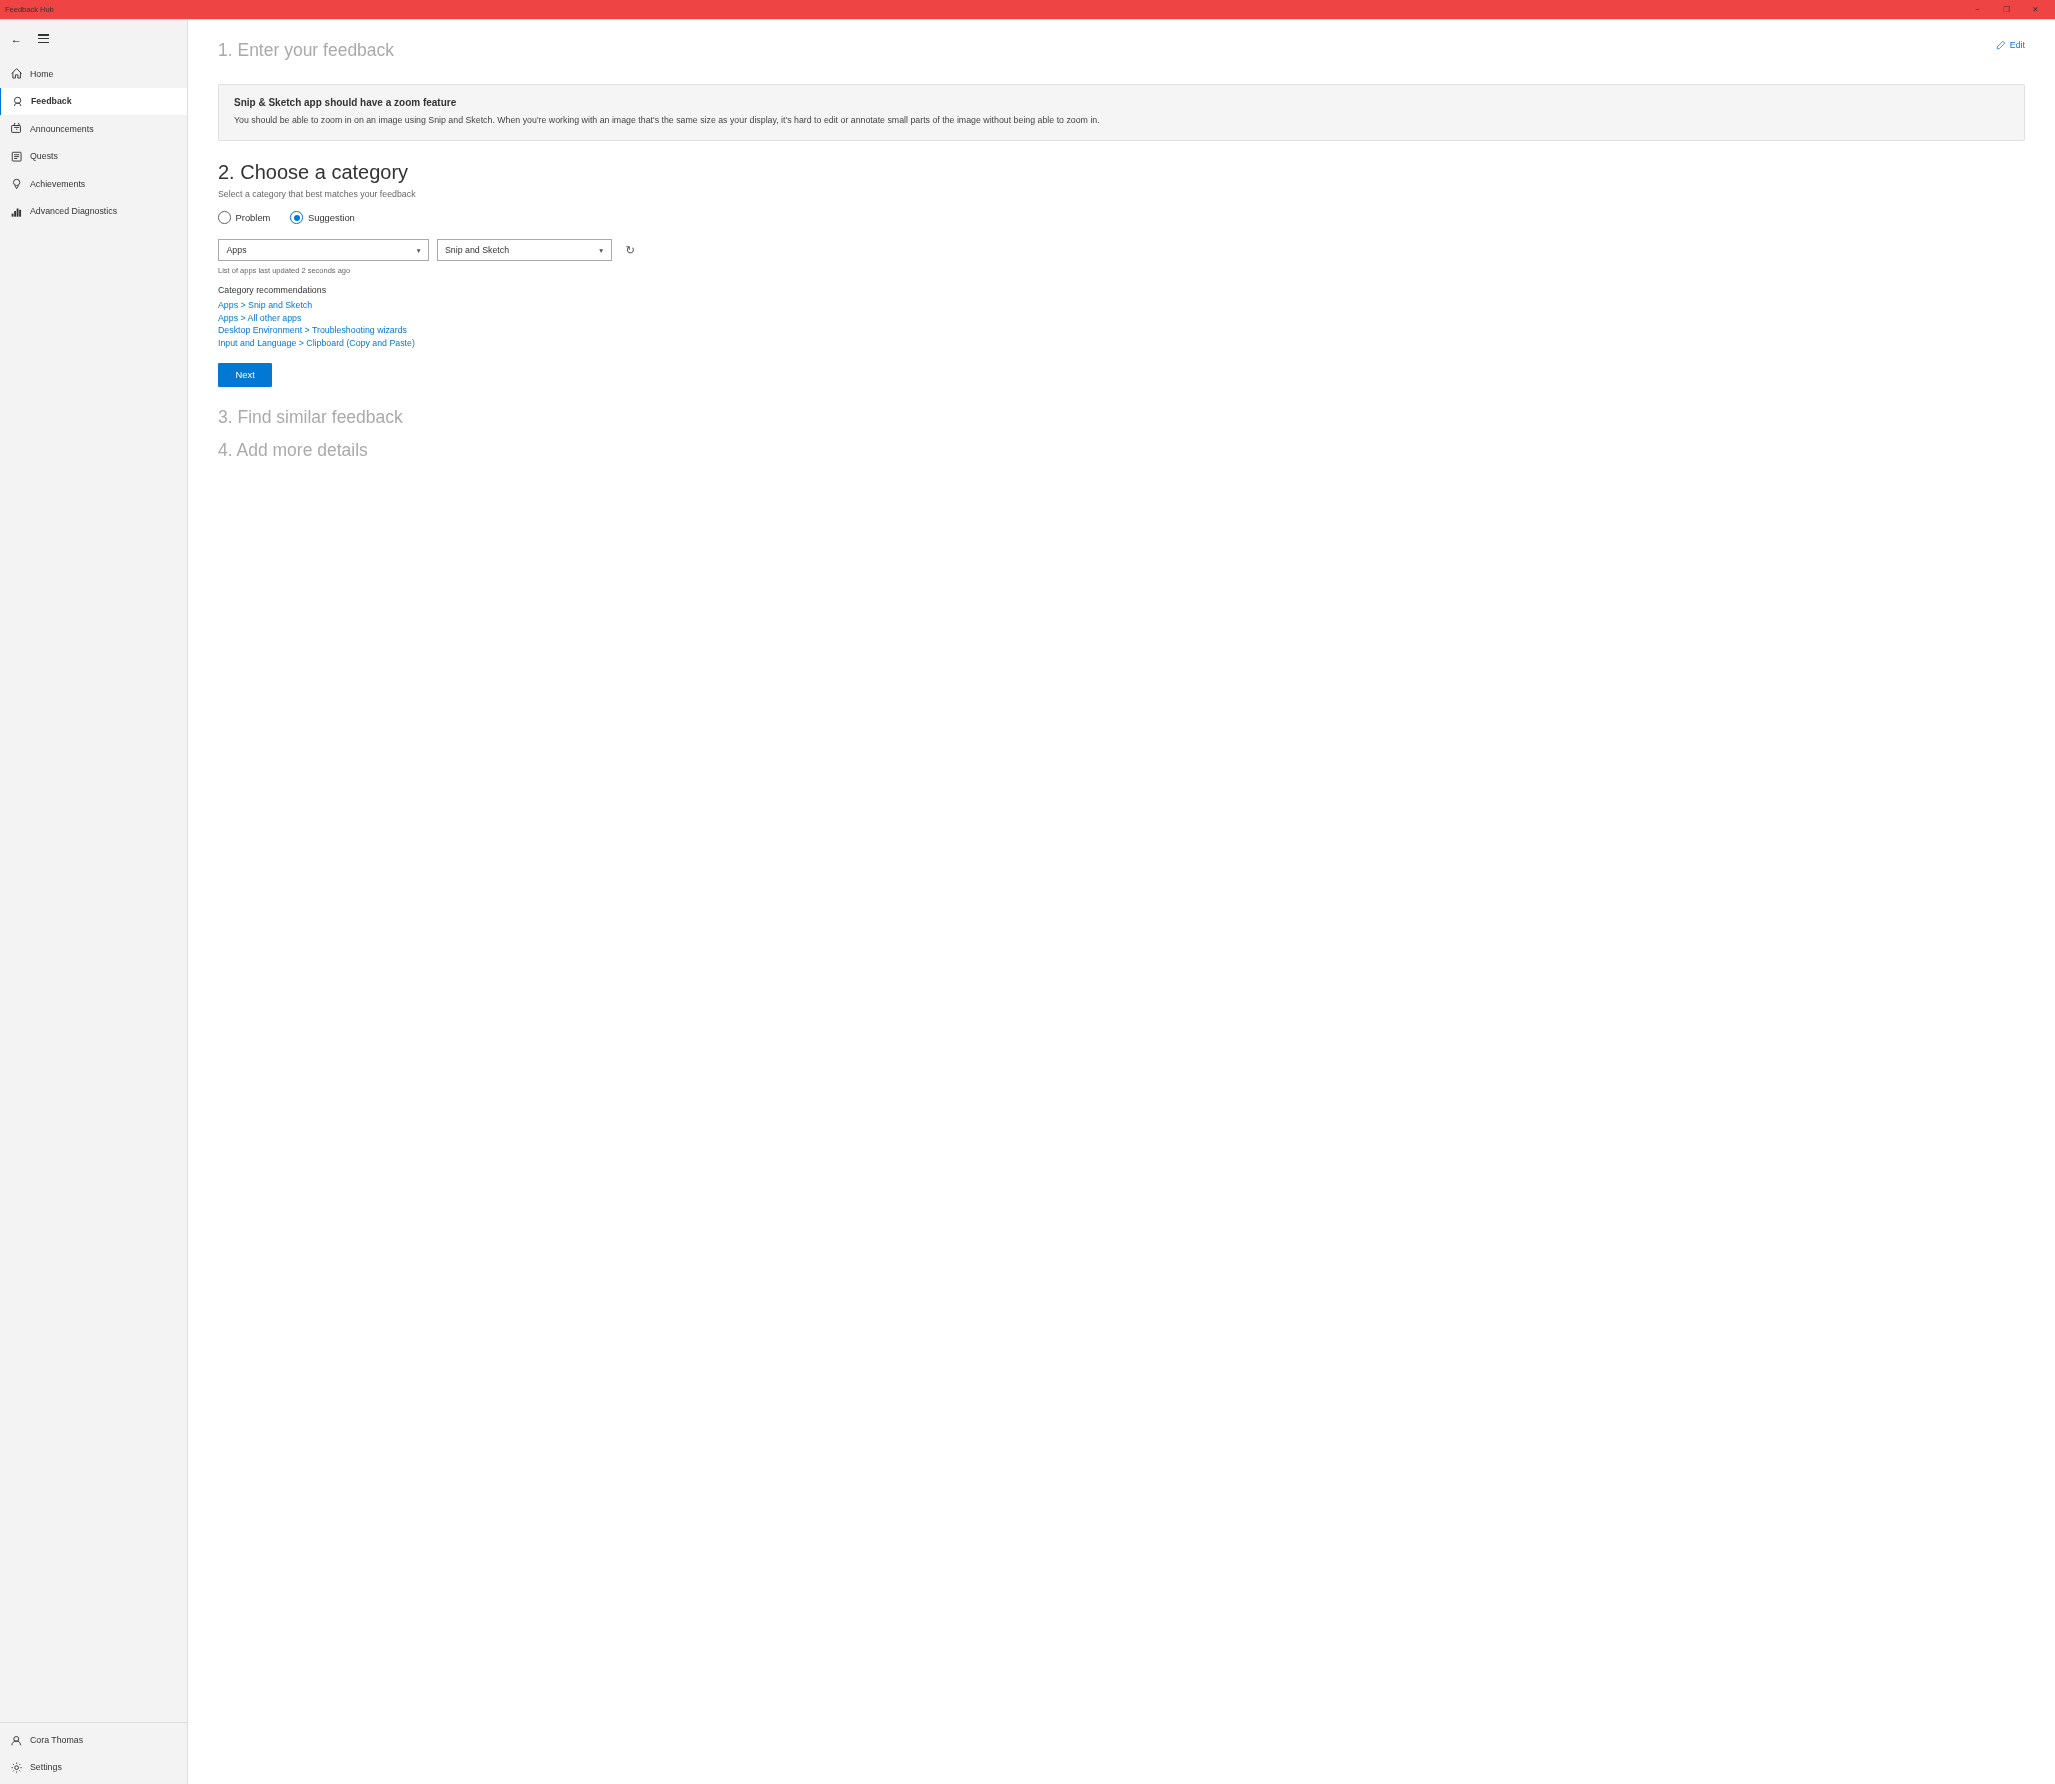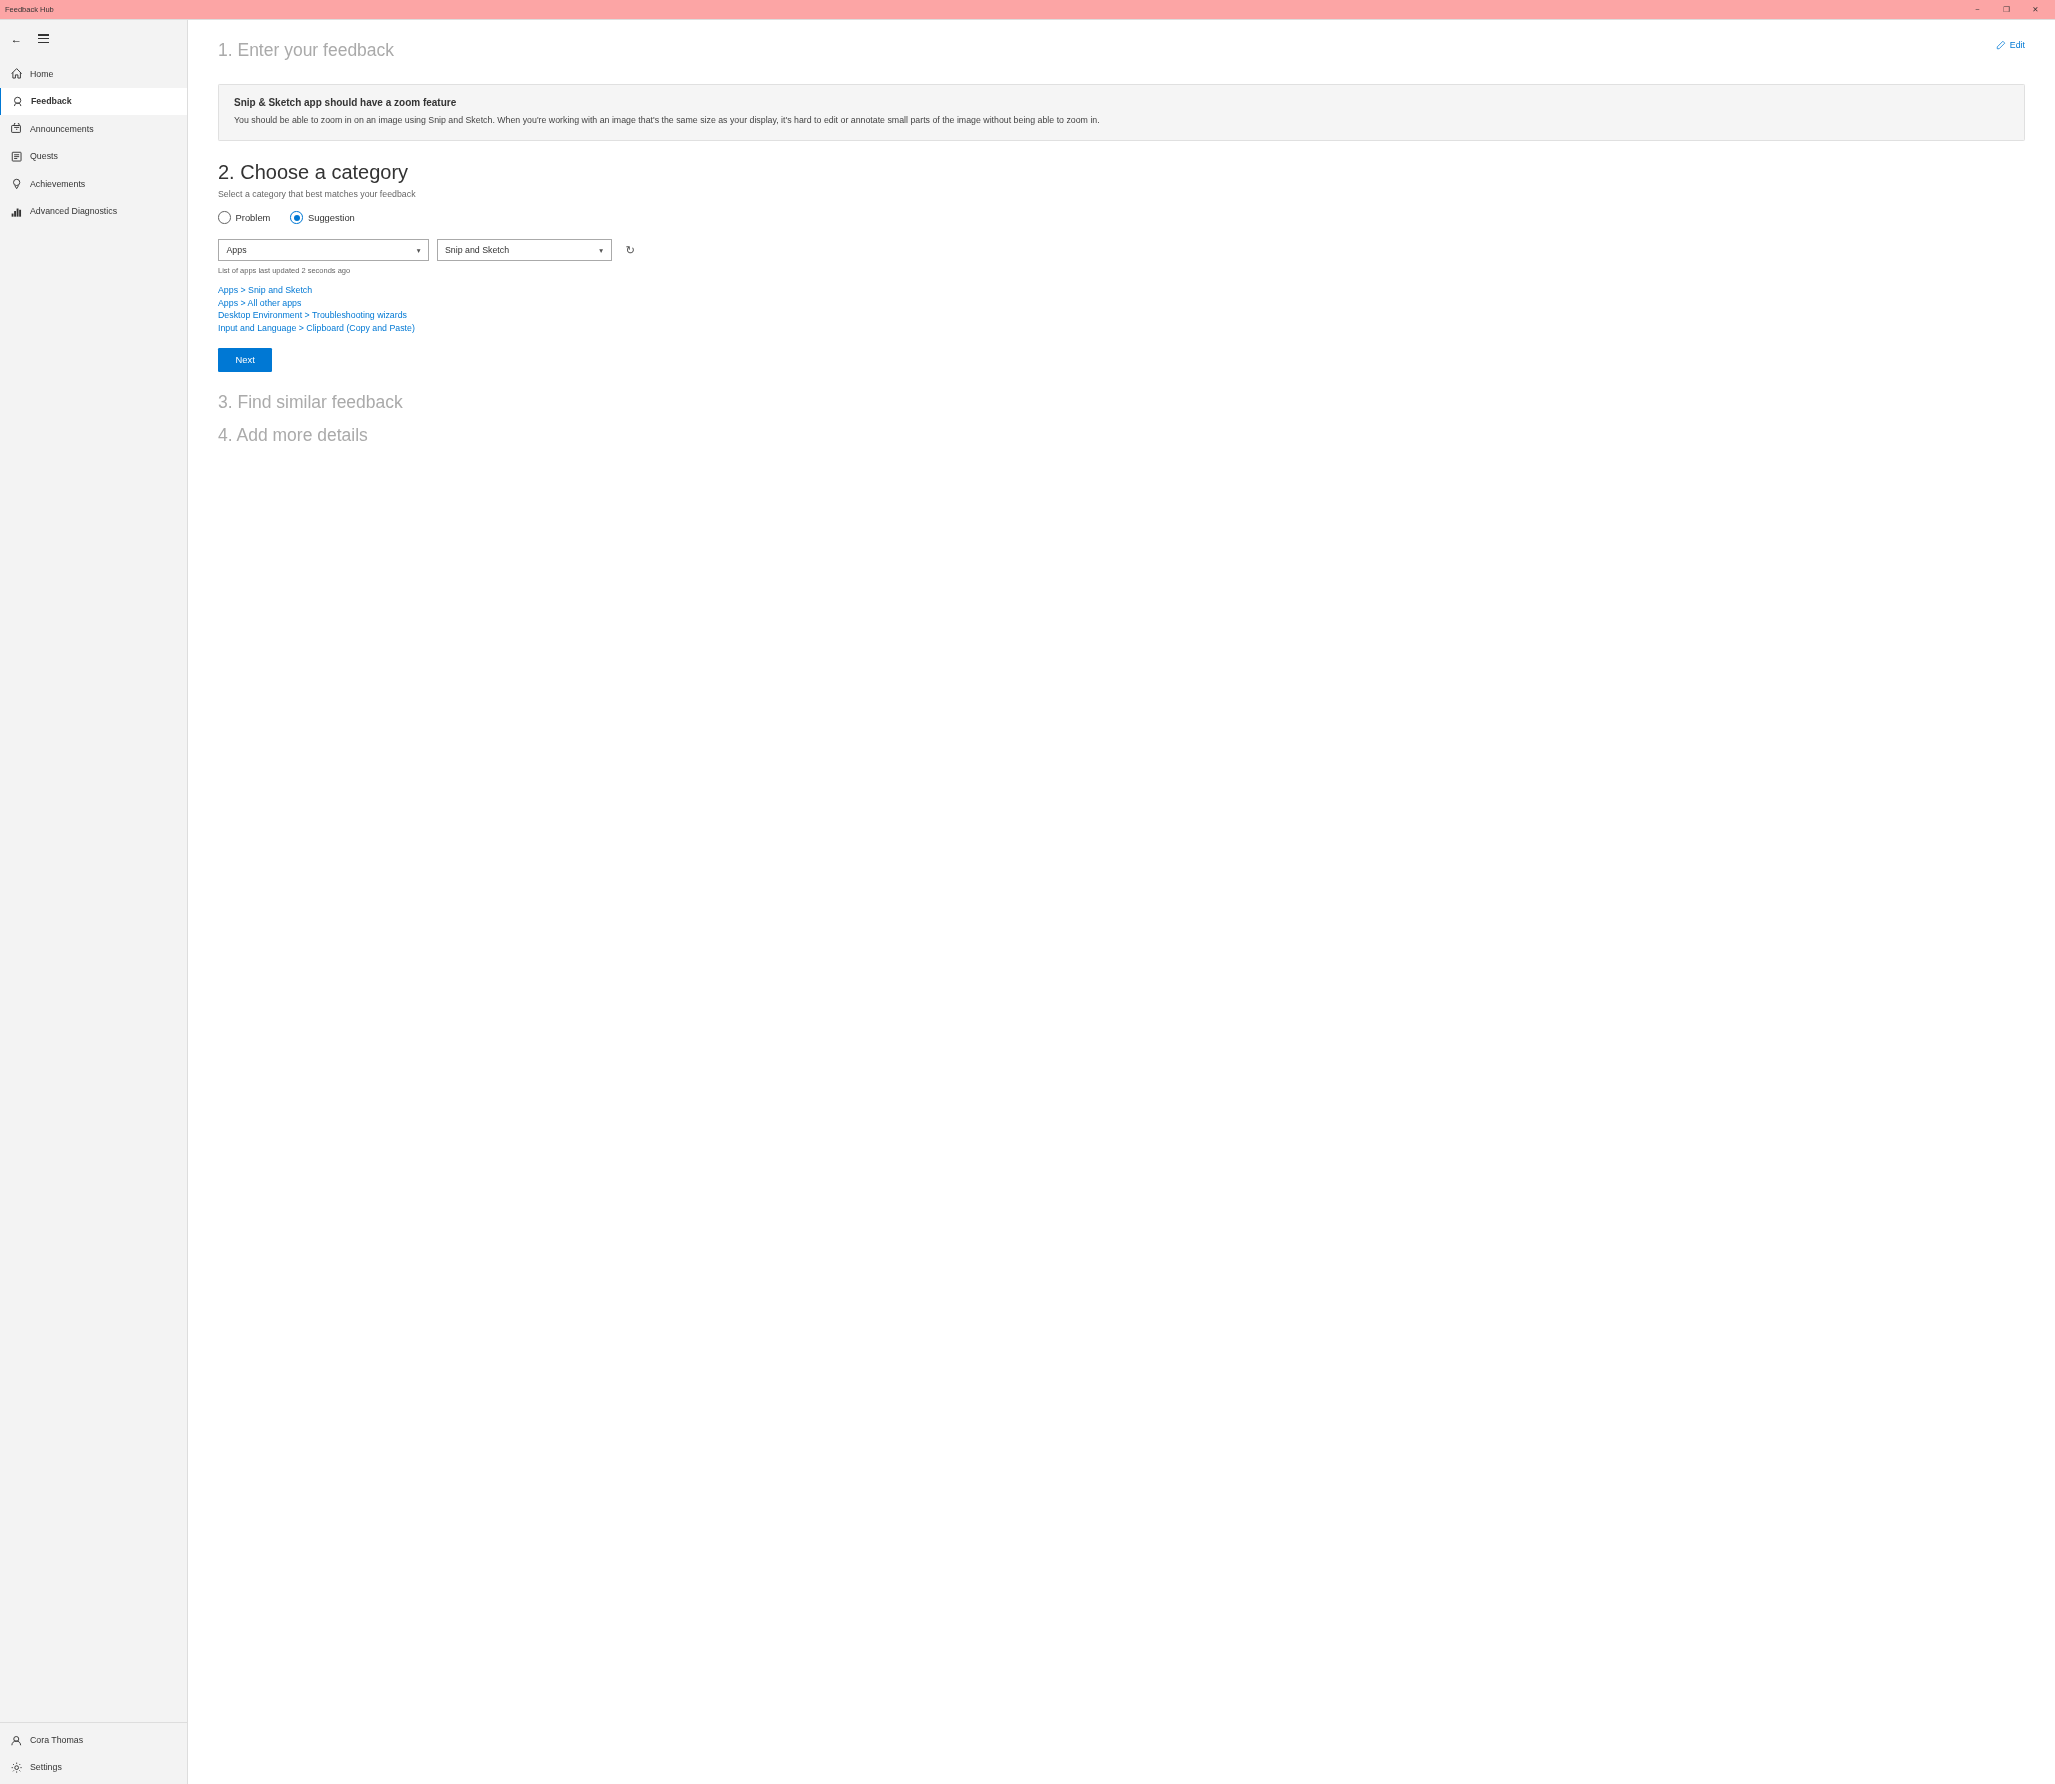--- a/index.html
+++ b/index.html
@@ -1,21 +1,21 @@
 <!DOCTYPE html>
 <html style="font-size:10px"><head>
   <meta charset="utf-8">
   <style>
     * { box-sizing: border-box; margin: 0; padding: 0; }
     body { font-family: 'Segoe UI', Arial, sans-serif; background: #fff; display: flex; flex-direction: column; height: 100vh; overflow: hidden; }
 
     
     .titlebar {
       display: flex; align-items: center; justify-content: space-between;
-      background: #fca5a5; height: 20px; padding: 0 5px;
+      background: #ef4444; height: 20px; padding: 0 5px;
       border-bottom: 0.6px solid #ddd; flex-shrink: 0;
     }
     .titlebar-title { font-size: 7.5px; color: #333; }
     .titlebar-controls { display: flex; gap: 0; }
     .titlebar-btn {
       width: 29px; height: 20px; border: none; background: transparent;
       cursor: pointer; font-size: 7.5px; display: flex; align-items: center; justify-content: center;
       color: #333;
     }
 
@@ -261,20 +261,21 @@
         <div class="dropdown dropdown-app2">
           <span>Snip and Sketch</span>
           <span class="dropdown-chevron">▾</span>
         </div>
         <button class="refresh-btn" title="Refresh">↻</button>
       </div>
 
       <p class="list-updated">List of apps last updated 2 seconds ago</p>
 
       <div class="category-recs">
+        <p class="category-recs-title">Category recommendations</p>
         <a class="category-rec-link">Apps &gt; Snip and Sketch</a>
         <a class="category-rec-link">Apps &gt; All other apps</a>
         <a class="category-rec-link">Desktop Environment &gt; Troubleshooting wizards</a>
         <a class="category-rec-link">Input and Language &gt; Clipboard (Copy and Paste)</a>
       </div>
 
       <button class="next-btn">Next</button>
     </div>
 
     <div class="section-inactive">

